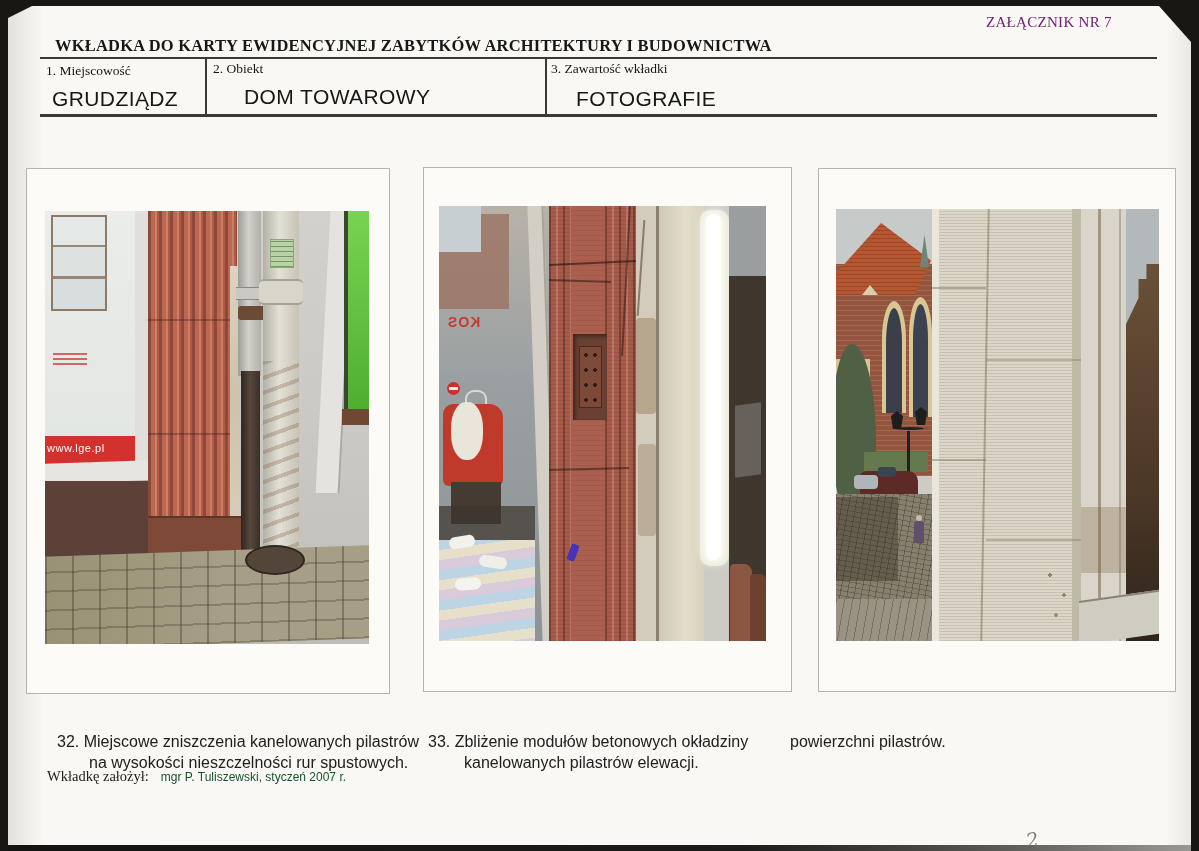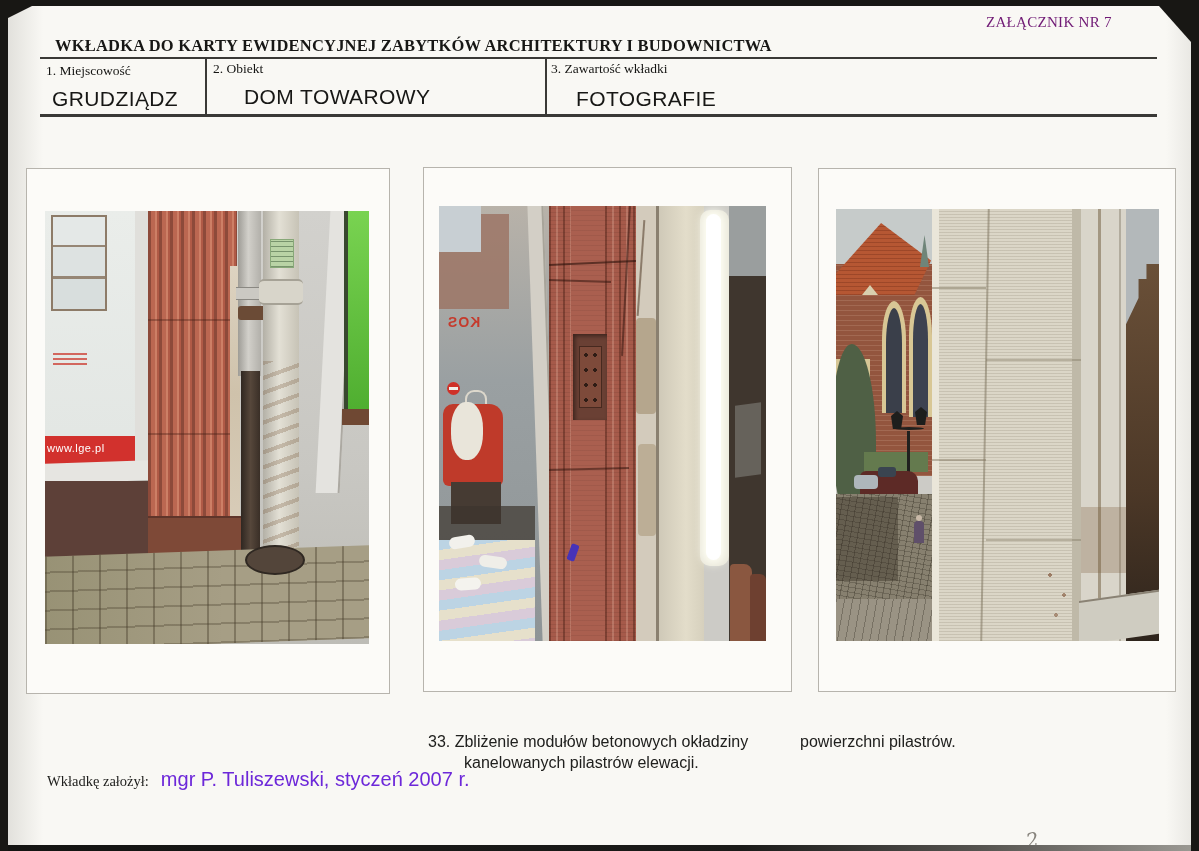--- a/index.html
+++ b/index.html
@@ -8,21 +8,21 @@
   .san{font-family:"Liberation Sans",sans-serif;}
   #paper{position:absolute;left:8px;top:6px;width:1183px;height:845px;background:#f9f8f4;}
   #paper:before{content:"";position:absolute;inset:0;background:linear-gradient(90deg,rgba(120,118,110,.18),rgba(0,0,0,0) 35px),linear-gradient(270deg,rgba(120,118,110,.12),rgba(0,0,0,0) 25px);}
   .hline{background:#3a3936;}
   .vline{background:#3a3936;}
   .photo-frame{position:absolute;background:#fcfbf8;border:1px solid #b7b4ad;}
   .photo-print{position:absolute;overflow:hidden;background:#cccbc6;}
   .cap{font-family:"Liberation Sans",sans-serif;font-size:16px;line-height:21px;color:#20201e;}
   .cap .l2{display:block;}
   .flabel{font-family:"Liberation Serif",serif;font-size:14.5px;color:#1c1c1a;}
-  .fvalue{font-family:"Liberation Sans",sans-serif;font-size:20px;color:#6d28d9;}
+  .fvalue{font-family:"Liberation Sans",sans-serif;font-size:12px;color:#14532d;}
   .cell-label{font-family:"Liberation Serif",serif;font-size:13.5px;color:#151513;}
   .cell-value{font-family:"Liberation Sans",sans-serif;font-size:21px;letter-spacing:.4px;color:#17171五5;color:#171715;}
 </style>
 </head>
 <body>
 
 <div id="paper">
 
   <div class="abs" style="left:0;top:0;width:24px;height:12px;background:#181714;clip-path:polygon(0 0,100% 0,0 100%);"></div>
   <div class="abs" style="right:0;top:0;width:32px;height:36px;background:#181714;clip-path:polygon(0 0,100% 0,100% 100%);"></div>
@@ -172,26 +172,30 @@
       <div class="abs" style="left:245px;top:0;width:45px;height:432px;background:#d9d5ca;"></div>
       <div class="abs" style="left:262px;top:0;width:3px;height:432px;background:#8c7c64;opacity:.7;"></div>
       <div class="abs" style="left:283px;top:0;width:2px;height:432px;background:#b2ac9e;"></div>
       <div class="abs" style="left:245px;top:298px;width:45px;height:66px;background:rgba(122,90,58,.28);"></div>
       <div class="abs" style="left:290px;top:0;width:33px;height:432px;background:#b3b8ba;"></div>
       <div class="abs" style="left:290px;top:55px;width:33px;height:377px;background:linear-gradient(180deg,#6a5038,#4c3827 60%,#2e241c);clip-path:polygon(0 16%,38% 9%,38% 4%,62% 4%,62% 0,100% 0,100% 100%,0 100%);"></div>
       <div class="abs" style="left:243px;top:392px;width:80px;height:42px;background:#cfccc1;border-top:2px solid #8a8274;transform:skewY(-8deg);transform-origin:left top;"></div>
     </div>
   </div>
 
+  <div class="abs cap" style="left:49px;top:725px;width:380px;">
+    <span>32. Miejscowe zniszczenia kanelowanych pilastrów</span>
+    <span class="l2" style="margin-left:32px;">na wysokości nieszczelności  rur spustowych.</span>
+  </div>
   <div class="abs cap" style="left:420px;top:725px;width:330px;">
     <span>33. Zbliżenie modułów betonowych okładziny</span>
     <span class="l2" style="margin-left:36px;">kanelowanych pilastrów elewacji.</span>
   </div>
   <div class="abs cap" style="left:752px;top:725px;width:380px;">
-    <span class="l2" style="margin-left:40px;">powierzchni pilastrów.</span>
+    <span class="l2" style="margin-left:30px;">powierzchni pilastrów.</span>
   </div>
 
   <div class="abs" style="left:39px;top:762px;display:flex;align-items:baseline;gap:12px;">
     <span class="flabel">Wkładkę założył:</span>
     <span class="fvalue">mgr P. Tuliszewski, styczeń 2007 r.</span>
   </div>
 
   <div class="abs" style="left:1018px;top:822px;font-family:'DejaVu Serif',serif;font-style:italic;font-size:20px;color:#6b675f;transform:rotate(-10deg);opacity:.8;">2</div>
 
   <div class="abs" style="left:0;bottom:0;width:1183px;height:6px;background:linear-gradient(90deg,#141412 0%,#1b1b19 62%,#55534f 82%,#9a9892 100%);"></div>

